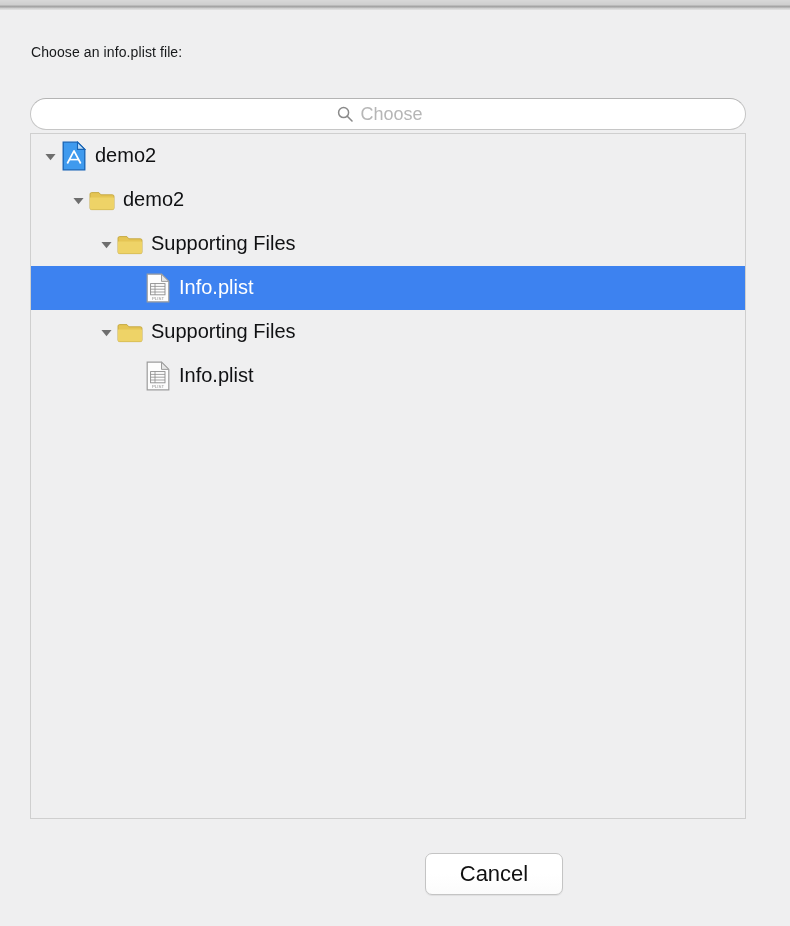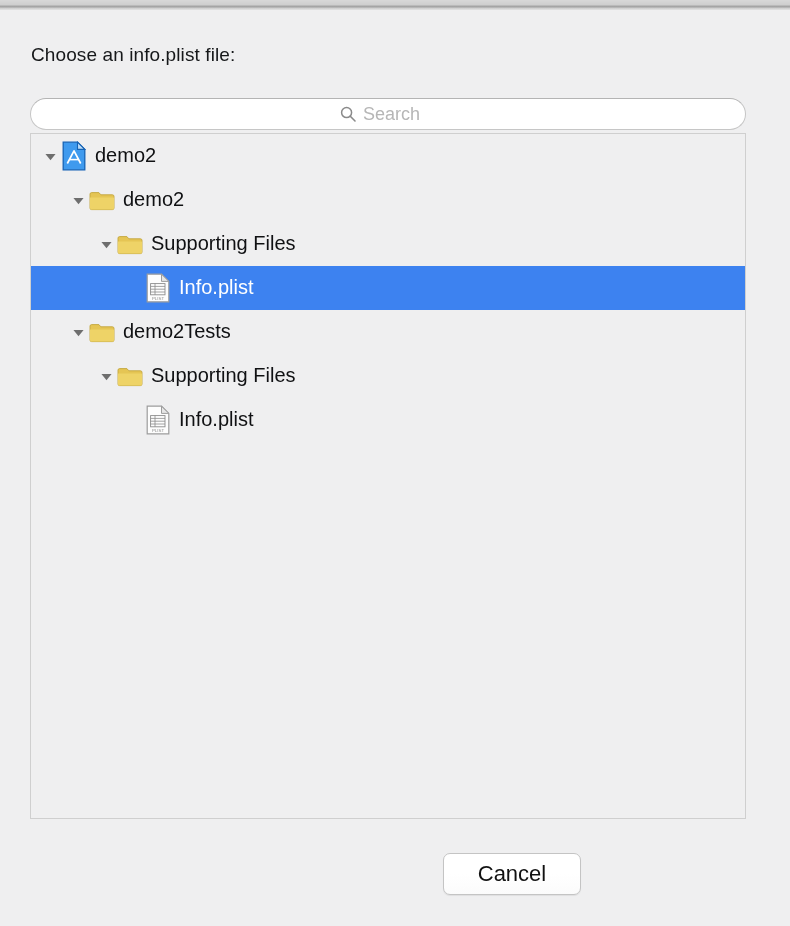--- a/index.html
+++ b/index.html
@@ -38,21 +38,21 @@
     width: 1px;
     height: 916px;
     background: #dcdcdc;
   }
 
   
   #prompt-label {
     position: absolute;
     left: 31px;
     top: 34px;
-    font-size: 19px;
+    font-size: 14px;
     color: #16181a;
     letter-spacing: 0.1px;
     white-space: nowrap;
   }
 
   
   #search-field {
     position: absolute;
     left: 30px;
     top: 88px;
@@ -147,21 +147,21 @@
     height: 42px;
     border-radius: 7px;
     font-size: 22px;
     display: flex;
     align-items: center;
     justify-content: center;
     box-sizing: border-box;
     cursor: default;
   }
   #cancel-button {
-    left: 443px;
+    left: 425px;
     width: 138px;
     background: linear-gradient(to bottom, #ffffff 0%, #ffffff 50%, #fbfbfb 100%);
     border: 1px solid #c4c4c4;
     color: #111111;
     box-shadow: 0 1px 1px rgba(0,0,0,0.07);
   }
   #choose-button {
     left: 605px;
     width: 141px;
     background: linear-gradient(to bottom, #5fa9f6 0%, #3f8cf2 48%, #2a79ea 52%, #2470e2 100%);
@@ -181,21 +181,21 @@
   <div id="prompt-label">Choose an info.plist file:</div>
 
   <div id="search-field">
     <div id="search-inner">
       <span class="magnifier">
         <svg viewBox="0 0 16 16" width="16" height="16">
           <circle cx="6.6" cy="6.6" r="5" fill="none" stroke="#8a8a8a" stroke-width="1.5"></circle>
           <line x1="10.3" y1="10.3" x2="15" y2="15" stroke="#8a8a8a" stroke-width="1.6" stroke-linecap="round"></line>
         </svg>
       </span>
-      <span id="search-placeholder">Search</span>
+      <span id="search-placeholder">Choose</span>
     </div>
   </div>
 
   <div id="file-tree">
       <div class="tree-row">
         <span style="flex: 0 0 8px;"></span>
         <span class="disclosure">
           <svg viewBox="0 0 16 16" width="15" height="15">
             <path d="M2.6 5.2h10.8L8 12z" fill="#6e6e6e"></path>
           </svg>
@@ -253,35 +253,20 @@
               <line x1="4.6" y1="16.2" x2="19" y2="16.2"></line>
               <line x1="4.6" y1="19" x2="19" y2="19"></line>
               <line x1="9" y1="10.6" x2="9" y2="21.8"></line>
             </g>
             <text x="12" y="26.6" font-family="Liberation Sans, sans-serif" font-size="4.4" fill="#8c8c8c" text-anchor="middle">PLIST</text>
           </svg>
         </span>
         <span class="row-label">Info.plist</span>
       </div>
       <div class="tree-row">
-        <span style="flex: 0 0 36px;"></span>
-        <span class="disclosure">
-          <svg viewBox="0 0 16 16" width="15" height="15">
-            <path d="M2.6 5.2h10.8L8 12z" fill="#6e6e6e"></path>
-          </svg>
-        </span>
-        <span class="row-icon">
-          <svg viewBox="0 0 26 21" width="26" height="21">
-            <path d="M1 4.2a1.6 1.6 0 0 1 1.6-1.6h7.3l2 2.2h11.5A1.6 1.6 0 0 1 25 6.4V18a1.6 1.6 0 0 1-1.6 1.6H2.6A1.6 1.6 0 0 1 1 18z" fill="#e5c554" stroke="#c3a63c" stroke-width="0.9"></path>
-            <path d="M1 7.4h24V18a1.6 1.6 0 0 1-1.6 1.6H2.6A1.6 1.6 0 0 1 1 18z" fill="#eed367" stroke="none"></path>
-          </svg>
-        </span>
-        <span class="row-label">demo2Tests</span>
-      </div>
-      <div class="tree-row">
         <span style="flex: 0 0 64px;"></span>
         <span class="disclosure">
           <svg viewBox="0 0 16 16" width="15" height="15">
             <path d="M2.6 5.2h10.8L8 12z" fill="#6e6e6e"></path>
           </svg>
         </span>
         <span class="row-icon">
           <svg viewBox="0 0 26 21" width="26" height="21">
             <path d="M1 4.2a1.6 1.6 0 0 1 1.6-1.6h7.3l2 2.2h11.5A1.6 1.6 0 0 1 25 6.4V18a1.6 1.6 0 0 1-1.6 1.6H2.6A1.6 1.6 0 0 1 1 18z" fill="#e5c554" stroke="#c3a63c" stroke-width="0.9"></path>
             <path d="M1 7.4h24V18a1.6 1.6 0 0 1-1.6 1.6H2.6A1.6 1.6 0 0 1 1 18z" fill="#eed367" stroke="none"></path>

